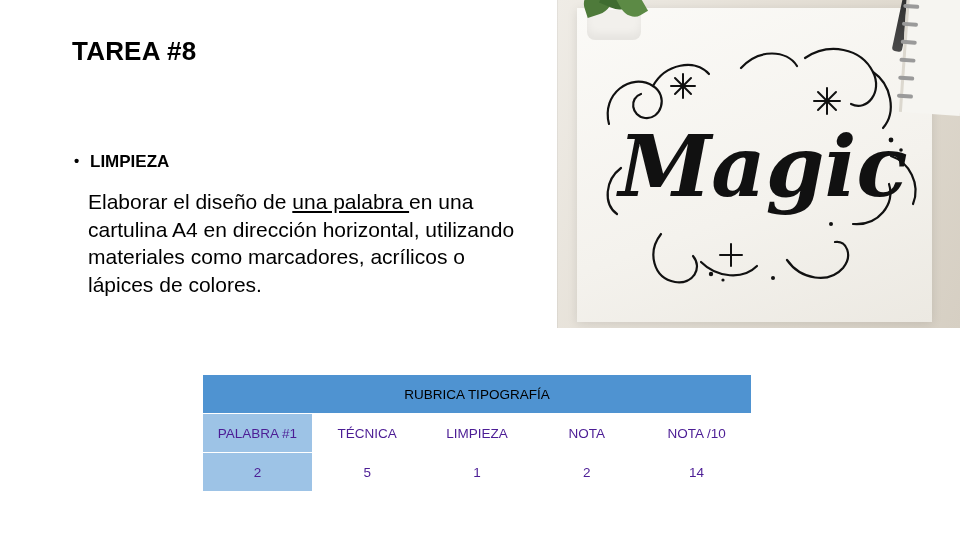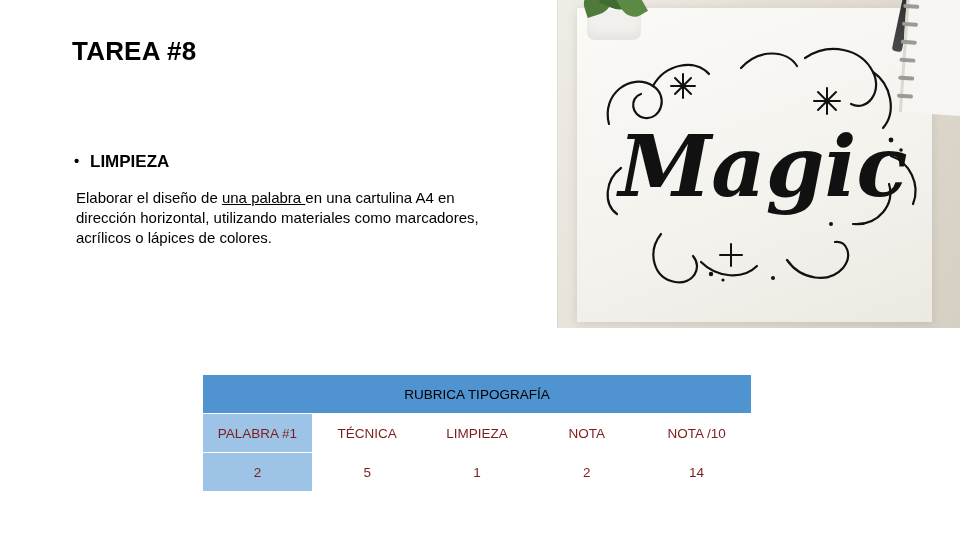--- a/index.html
+++ b/index.html
@@ -48,24 +48,24 @@
     position: relative;
   }
   .bullet-line .dot {
     position: absolute;
     left: 2px;
     top: 0px;
     font-size: 15px;
     line-height: 1.15;
   }
   .paragraph {
-    font-size: 15px;
+    font-size: 21px;
     line-height: 1.32;
     color: #000000;
-    margin: 4px;
+    margin: 16px;
     width: 430px;
   }
   .u {
     text-decoration: underline;
   }
 
   
   .photo {
     position: absolute;
     left: 557px;
@@ -158,21 +158,21 @@
   }
   table.rubrica {
     border-collapse: collapse;
     width: 550px;
     table-layout: fixed;
   }
   table.rubrica td {
     border: 1px solid #ffffff;
     text-align: center;
     font-size: 13.5px;
-    color: #7f1d1d;
+    color: #4c1d95;
     height: 38px;
     vertical-align: middle;
     padding: 0 4px;
   }
   .hdr-cell {
     background: #4f93d1;
     color: #000000 !important;
     font-size: 14px;
   }
   .lbl-cell {

